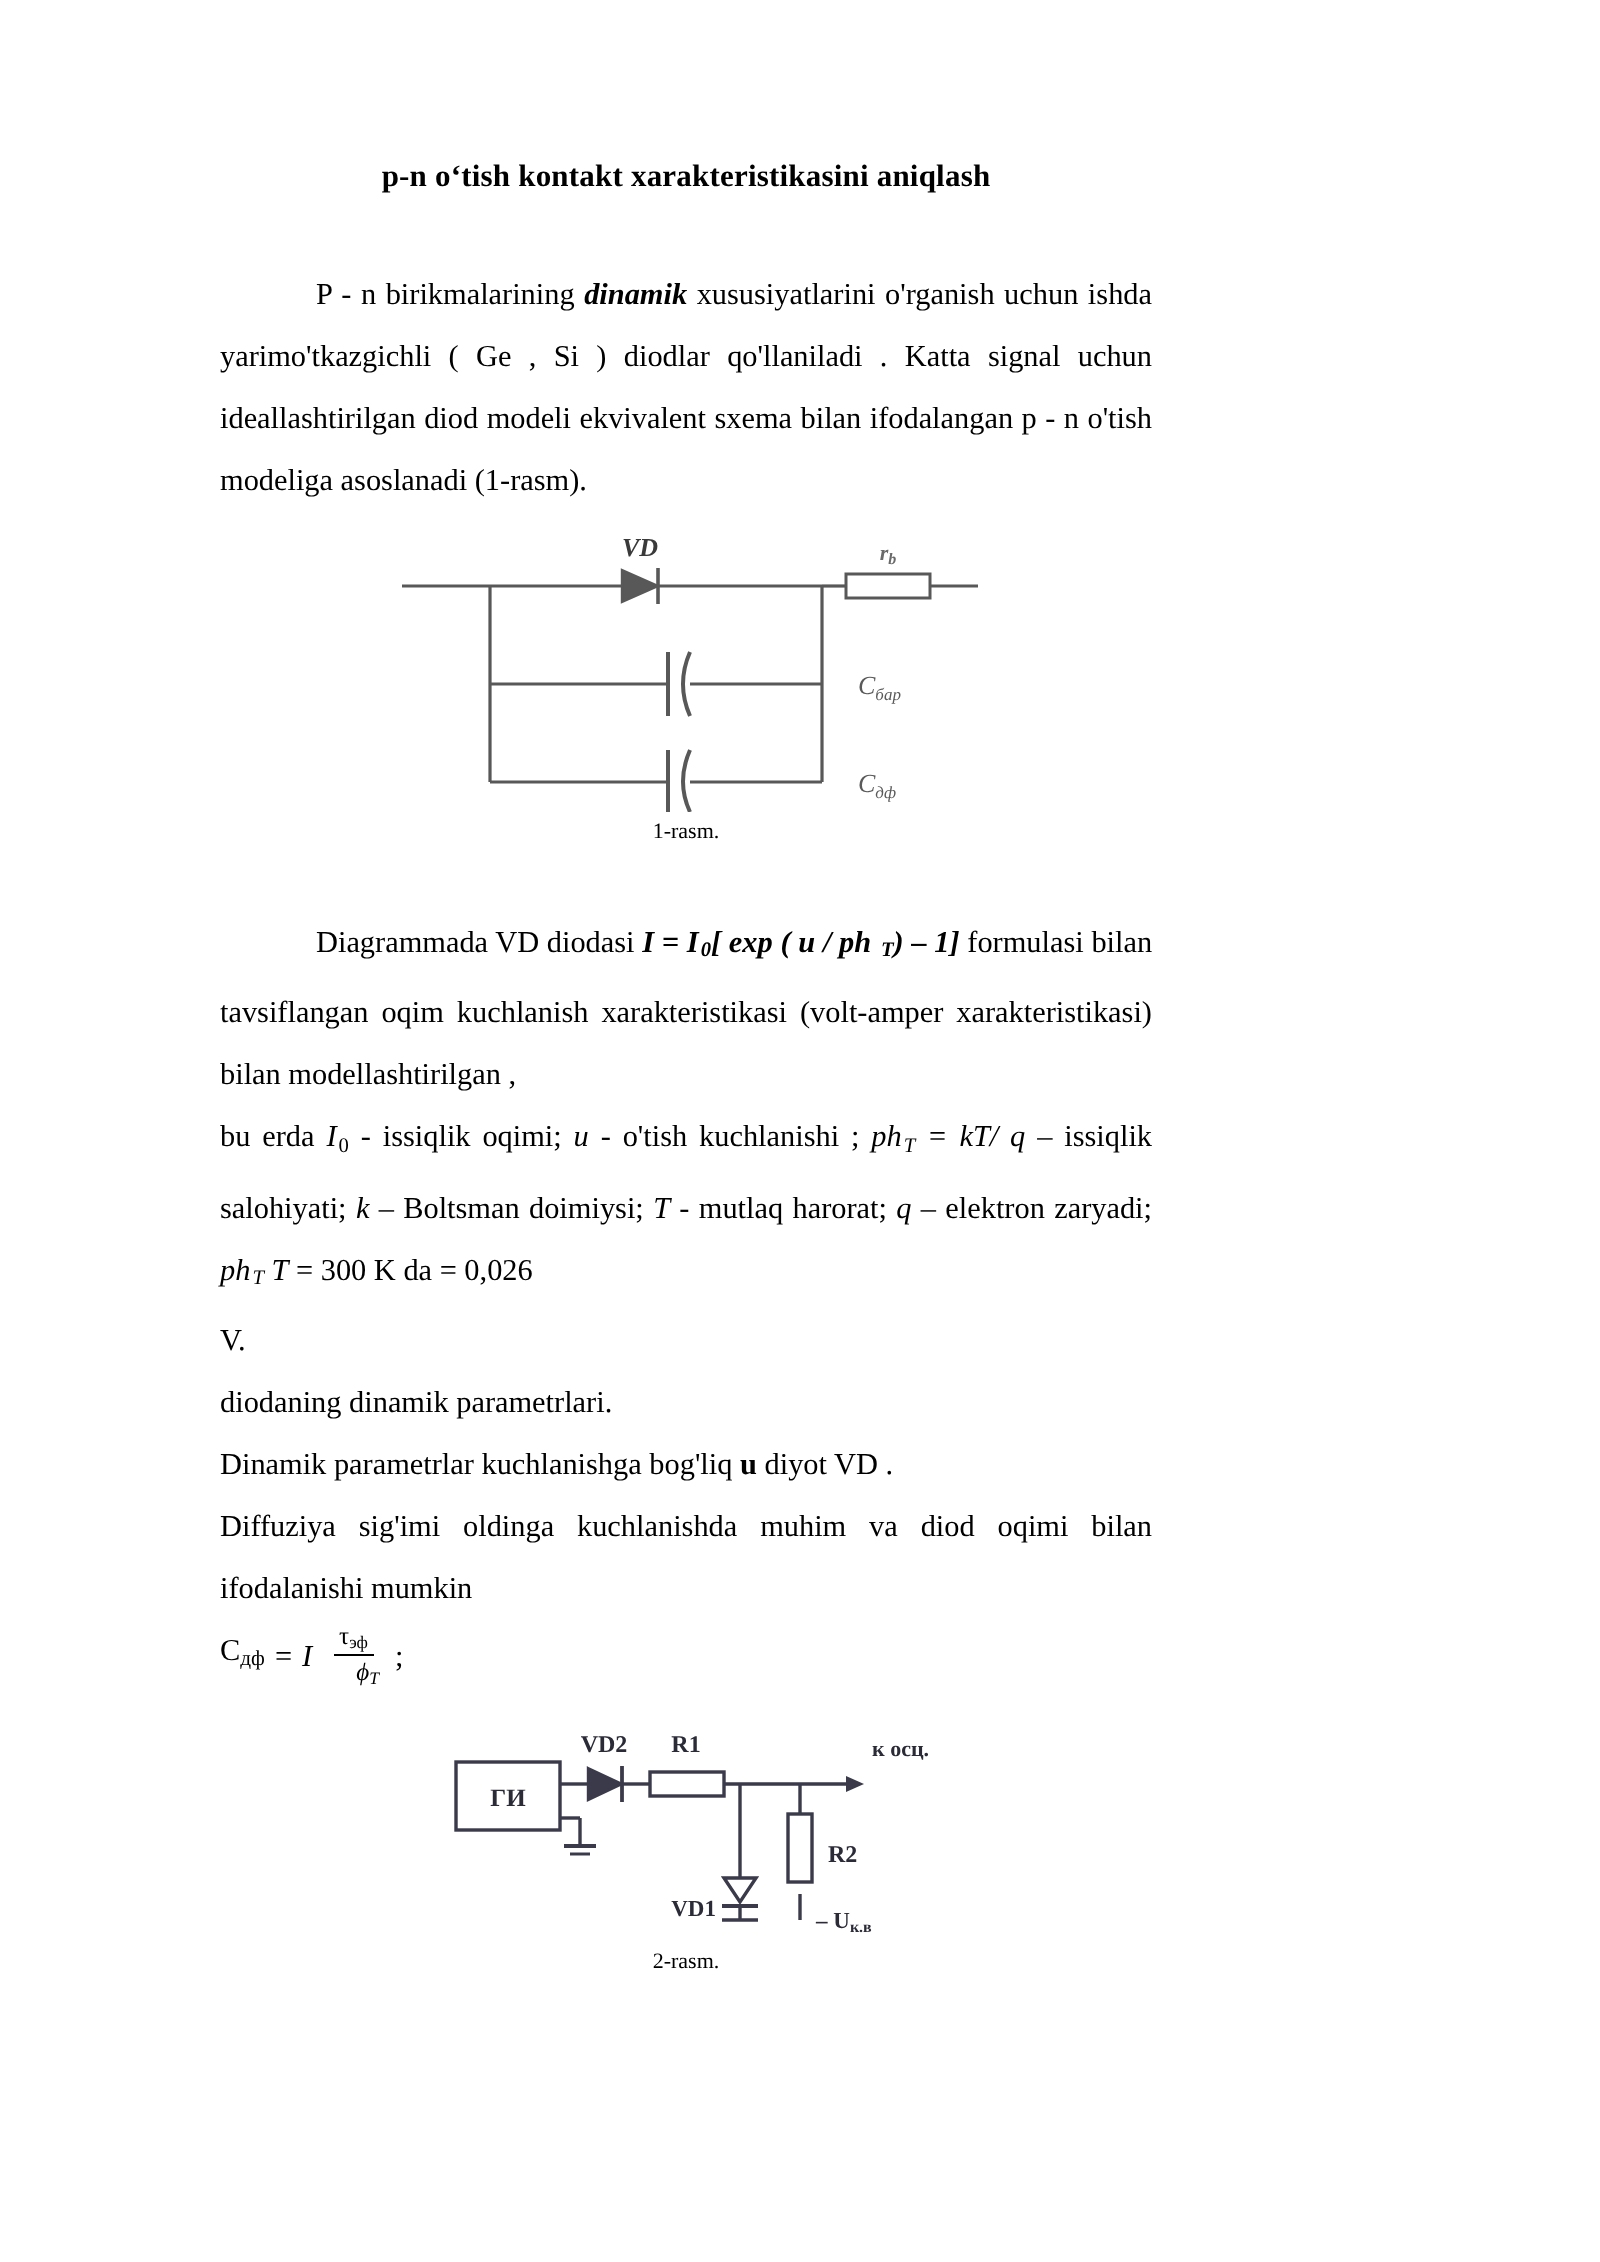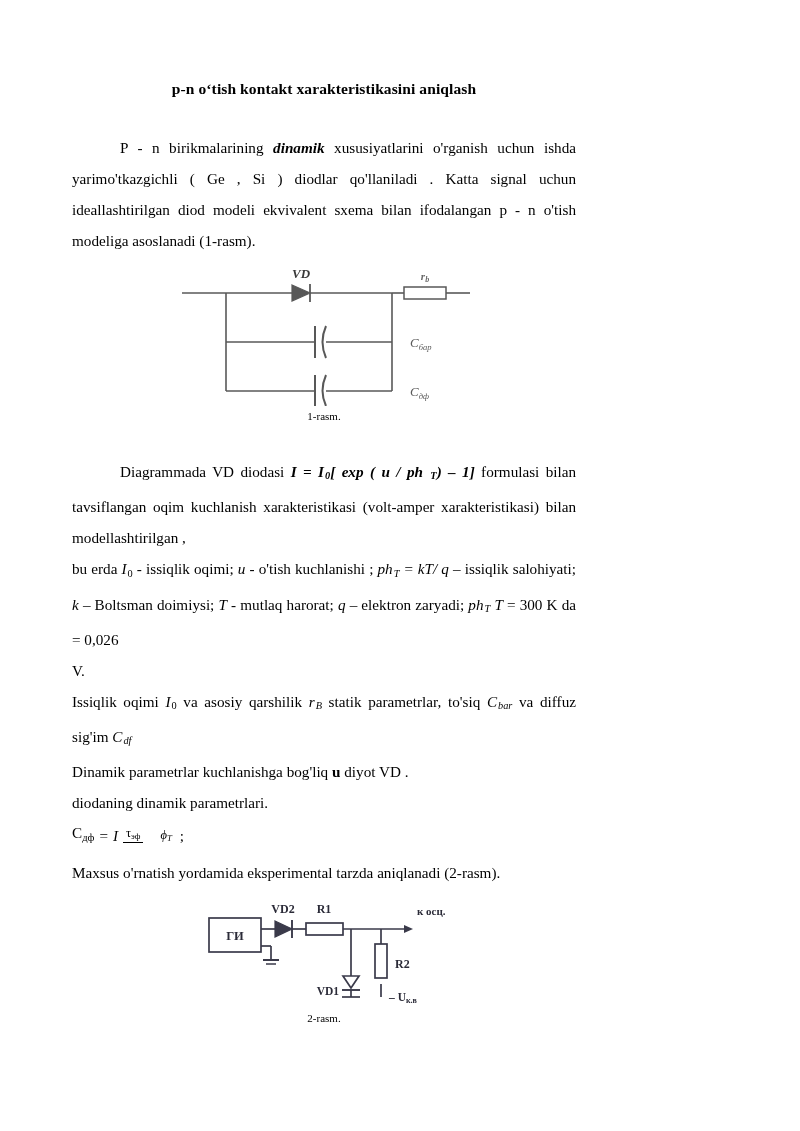--- a/index.html
+++ b/index.html
@@ -12,21 +12,21 @@
     height: 1131px;
     font-family: "Liberation Serif", serif;
     color: #000000;
     position: relative;
     overflow: hidden;
   }
   .page {
     width: 634px;
     height: 1131px;
     box-sizing: border-box;
-    padding: 72px 58px 40px 72px;
+    padding: 72px 58px 40px 110px;
     position: relative;
   }
   .doc-title {
     text-align: center;
     font-weight: bold;
     font-size: 15.5px;
     letter-spacing: 0.1px;
     margin: 8px 0 0 0;
     font-family: "Liberation Serif", serif;
   }
@@ -70,21 +70,21 @@
     font-size: 15.2px;
     line-height: 26px;
     margin: 2px 0 6px 0;
     display: flex;
     align-items: center;
     gap: 5px;
     font-family: "Liberation Serif", serif;
   }
   .frac {
     display: inline-flex;
-    flex-direction: row;
+    flex-direction: column;
     align-items: center;
     vertical-align: middle;
     font-size: 12.5px;
     line-height: 1.15;
     position: relative;
     top: -1px;
     justify-content: space-between;
   }
   .frac .num {
     padding: 0 3px 1px 3px;
@@ -154,40 +154,39 @@
   </div>
 
   <div class="gap-lg"></div>
 
   <p class="para indent"><span>Diagrammada VD diodasi </span><span class="bi"><span>I</span> <span>=</span> <span>I</span><sub class="rm">0</sub><span>[</span> <span>exp</span> <span>(</span> <span>u</span> <span>/</span> <span>ph</span> <sub class="sm">T</sub><span>)</span> <span>– 1]</span></span><span> formulasi bilan tavsiflangan oqim kuchlanish xarakteristikasi (volt-amper xarakteristikasi) bilan modellashtirilgan ,</span></p>
 
   <p class="para"><span>bu erda </span><span class="it">I</span><sub class="rm">0</sub><span> - issiqlik oqimi; </span><span class="it">u</span><span> - o'tish kuchlanishi ; </span><span class="it">ph</span><sub class="sm">T</sub><span class="it"> = kT/ q</span><span> – issiqlik salohiyati; </span><span class="it">k</span><span> – Boltsman doimiysi; </span><span class="it">T</span><span> - mutlaq harorat; </span><span class="it">q</span><span> – elektron zaryadi; </span><span class="it">ph</span><sub class="sm">T</sub><span class="it"> T</span><span> = 300 K da = 0,026</span></p>
 
   <p class="para">V.</p>
 
-  <p class="para"><span>Issiqlik oqimi </span><span class="it">I</span><sub class="rm">0</sub><span> va asosiy qarshilik </span><span class="it">r</span><sub class="sm">B</sub><span> statik parametrlar, to'siq </span><span class="it">C</span><sub class="sm">bar</sub><span> va diffuz sig'im </span><span class="it">C</span><sub class="sm">df</sub></p>
+
+  <p class="para">diodaning dinamik parametrlari.</p>
 
   <p class="para"><span>Dinamik parametrlar kuchlanishga bog'liq </span><span class="bd">u</span><span> diyot VD .</span></p>
 
-  <p class="para">diodaning dinamik parametrlari.</p>
-
+  <p class="para">Diffuziya sig'imi oldinga kuchlanishda muhim va diod oqimi bilan ifodalanishi mumkin</p>
 
   <div class="formula-line">
     <span><span>C</span><span class="cyr-sub">дф</span></span>
     <span>=</span>
     <span class="it">I</span>
     <span class="frac">
       <span class="num"><span>τ</span><span class="cyr-sub">эф</span></span>
       <span class="den"><span>ϕ</span><span class="cyr-sub">T</span></span>
     </span>
     <span>;</span>
   </div>
 
 
-  <p class="para">Maxsus o'rnatish yordamida eksperimental tarzda aniqlanadi (2-rasm).</p>
 
   <div class="gap-sm"></div>
 
   <div class="fig-wrap">
     <svg width="250" height="110" viewBox="0 0 250 110">
       <g stroke="#3a3a4a" stroke-width="1.7" fill="none">
 
         <rect x="10" y="20" width="52" height="34" fill="#ffffff"></rect>
 
         <line x1="62" y1="31" x2="76" y2="31"></line>

